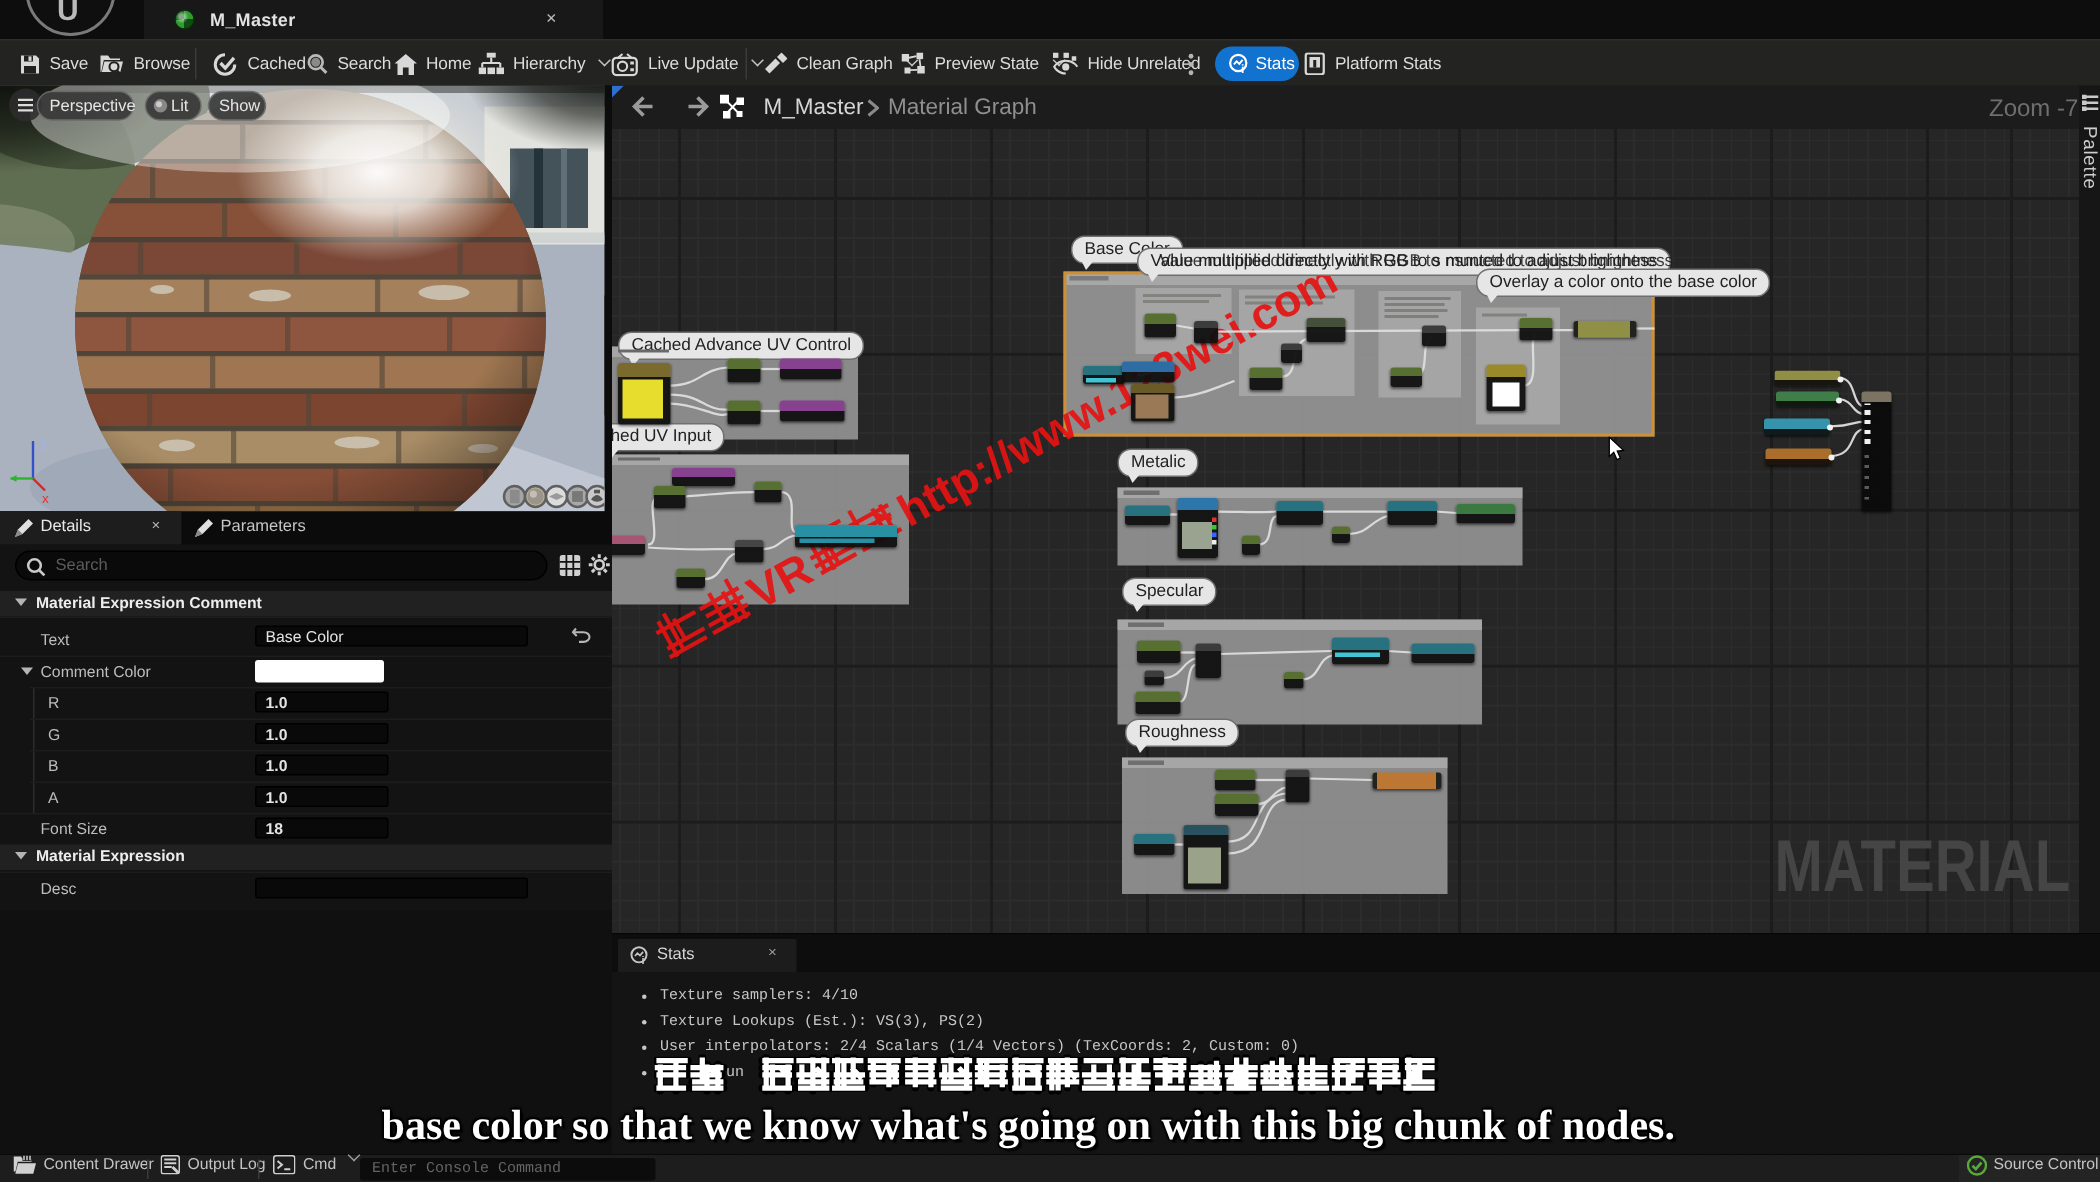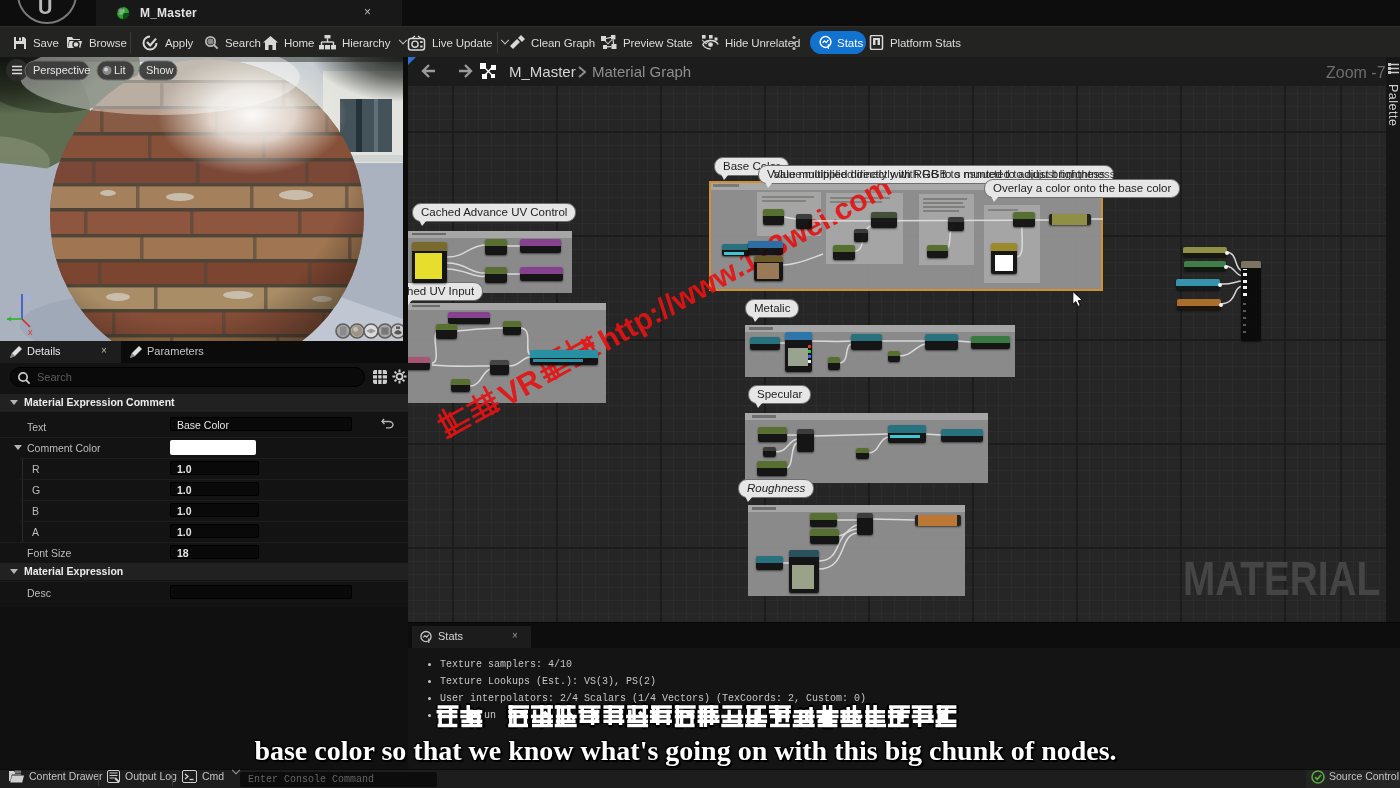--- a/index.html
+++ b/index.html
@@ -107,21 +107,21 @@
         <line x1="12" y1="12" x2="14.4" y2="14.6" stroke="#21211f" stroke-width="1.6"></line>
       </svg>
       <span>Browse</span>
     </div>
     <div class="tsep" style="left:130px"></div>
     <div class="tbtn" style="left:142px">
       <svg width="17" height="16" viewBox="0 0 17 16">
         <path d="M14.5 8 A6.5 6.5 0 1 1 8 1.5" fill="none" stroke="#d8d8d8" stroke-width="2"></path>
         <path d="M5 7 l3.2 3.4 L14 3.6" fill="none" stroke="#d8d8d8" stroke-width="2.2"></path>
       </svg>
-      <span>Apply</span>
+      <span>Cached</span>
     </div>
     <div class="tbtn" style="left:204px">
       <svg width="15" height="15" viewBox="0 0 15 15">
         <circle cx="6.5" cy="6.5" r="4.6" fill="none" stroke="#b9b9b9" stroke-width="1.8"></circle>
         <circle cx="6.5" cy="6.5" r="3" fill="#8a8a8a"></circle>
         <line x1="9.8" y1="9.8" x2="13.6" y2="13.6" stroke="#b9b9b9" stroke-width="2"></line>
       </svg>
       <span>Search</span>
     </div>
     <div class="tbtn" style="left:263px">
@@ -526,21 +526,21 @@
         <path d="M813,247 C830,246 824,230 835,229"></path>
       </g>
     </svg>
 
     <div class="grp" style="left:0;top:174px;width:164px;height:62px;">
       <div class="gtitle"></div>
     </div>
     <div class="grp" style="left:0;top:246px;width:198px;height:100px;">
       <div class="gtitle"></div>
     </div>
-    <div class="bub" style="left:4px;top:146px;">Cached Advance UV Control</div>
+    <div class="bub" style="left:4px;top:164px;">Cached Advance UV Control</div>
     <div class="bub" style="left:-10px;top:225px;">hed UV Input</div>
 
     <div class="grp" style="left:301px;top:124px;width:394px;height:110px;border:2px solid #cf8f33;background:rgba(150,150,150,.92);">
       <div class="gtitle"></div>
     </div>
     <div class="sub" style="left:349px;top:135px;width:64px;height:44px;"></div>
     <div class="sub" style="left:418px;top:136px;width:77px;height:71px;"></div>
     <div class="sub" style="left:511px;top:137px;width:55px;height:71px;"></div>
     <div class="sub" style="left:576px;top:148px;width:56px;height:78px;"></div>
     <div class="bub" style="left:306px;top:100px;">Base Color</div>
@@ -551,21 +551,21 @@
       <div class="gtitle"></div>
     </div>
     <div class="bub" style="left:337px;top:242px;">Metalic</div>
     <div class="grp" style="left:337px;top:356px;width:243px;height:70px;">
       <div class="gtitle"></div>
     </div>
     <div class="bub" style="left:340px;top:328px;">Specular</div>
     <div class="grp" style="left:340px;top:448px;width:217px;height:91px;">
       <div class="gtitle"></div>
     </div>
-    <div class="bub" style="left:330px;top:422px;font-style:italic;">Roughness</div>
+    <div class="bub" style="left:342px;top:422px;">Roughness</div>
     <div id="miniscribbles">
       <div class="abs" style="left:4px;top:176px;width:34px;height:2px;background:#6a6a6a;"></div>
       <div class="abs" style="left:4px;top:248px;width:28px;height:2px;background:#6a6a6a;"></div>
       <div class="abs" style="left:305px;top:127px;width:26px;height:2.5px;background:#7a7a7a;"></div>
       <div class="abs" style="left:341px;top:270px;width:24px;height:2.5px;background:#6f6f6f;"></div>
       <div class="abs" style="left:344px;top:358px;width:24px;height:2.5px;background:#6f6f6f;"></div>
       <div class="abs" style="left:344px;top:450px;width:24px;height:2.5px;background:#6f6f6f;"></div>
       <div class="abs" style="left:354px;top:139px;width:52px;height:2px;background:#82827e;"></div>
       <div class="abs" style="left:354px;top:143px;width:44px;height:2px;background:#82827e;"></div>
       <div class="abs" style="left:422px;top:140px;width:60px;height:2px;background:#82827e;"></div>

